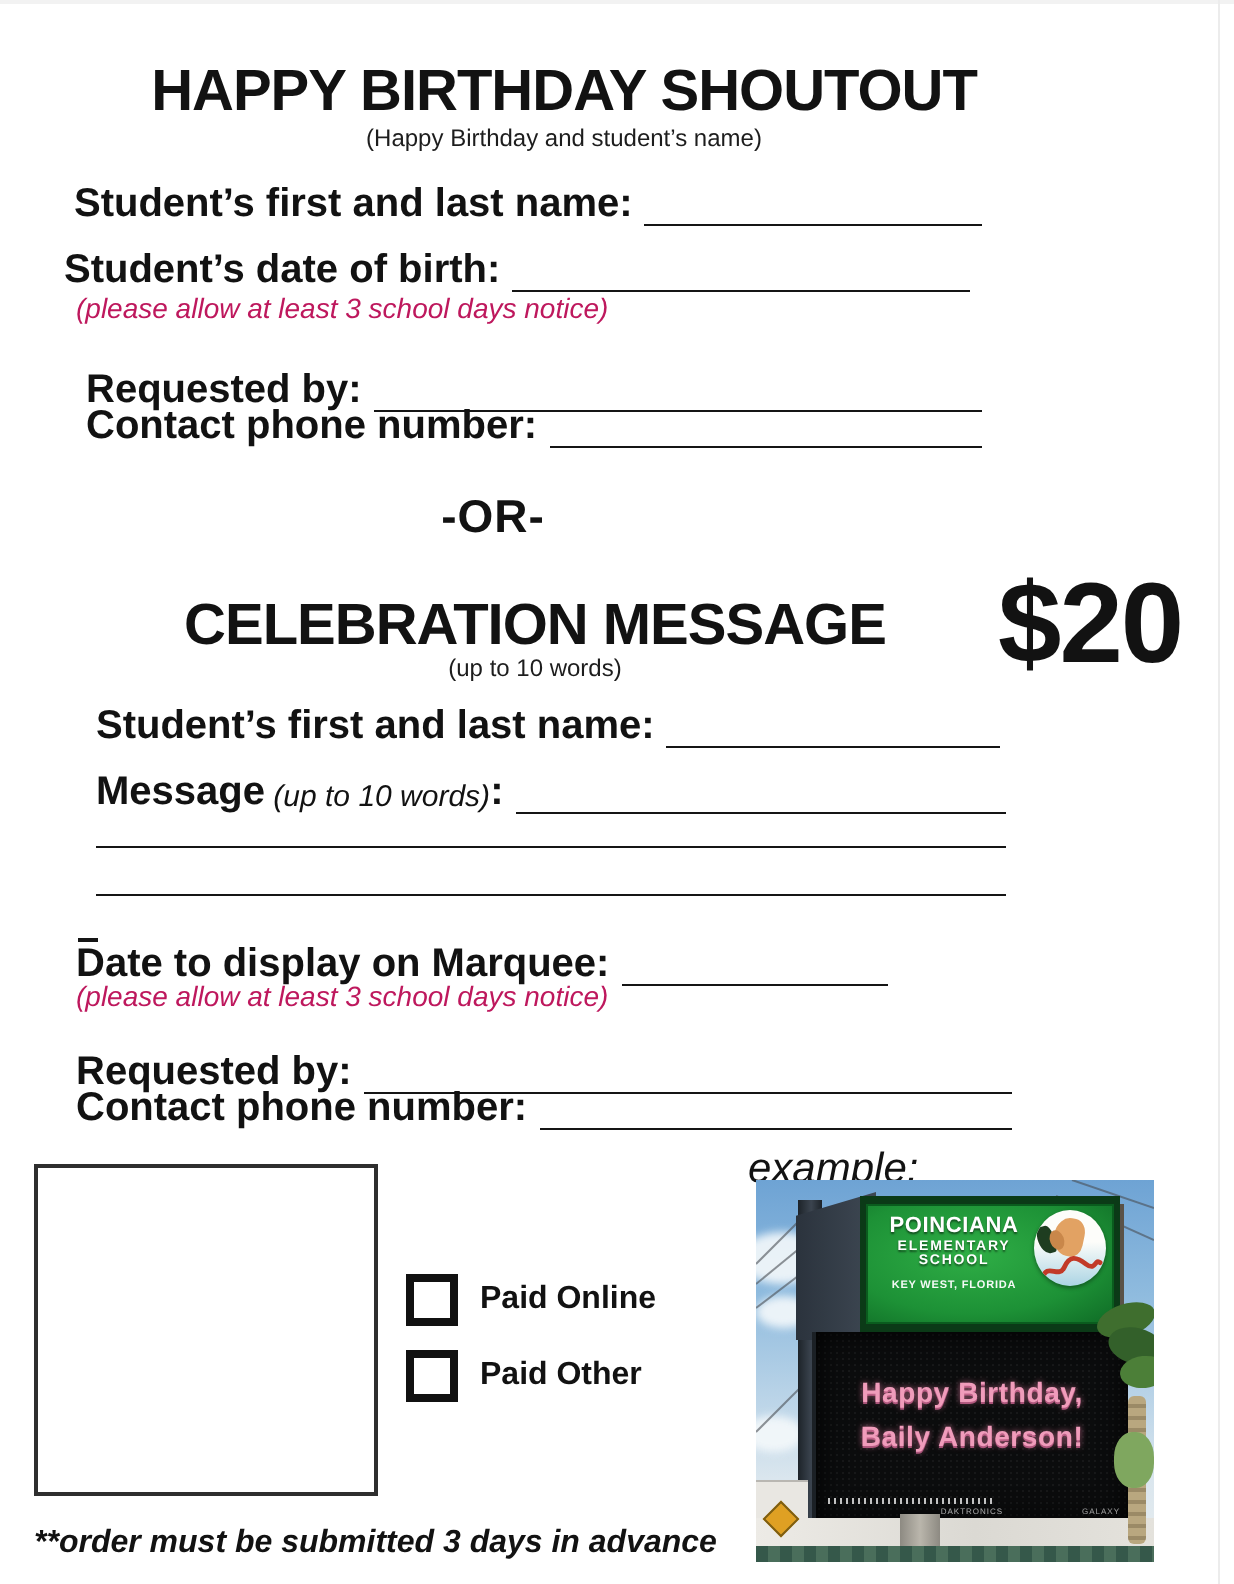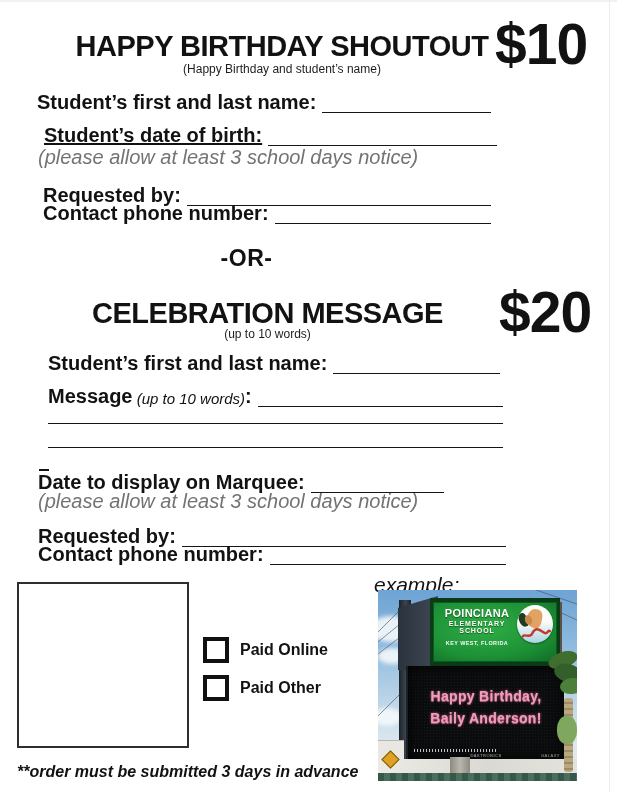--- a/index.html
+++ b/index.html
@@ -12,21 +12,21 @@
   .h-title{font-weight:bold;font-size:29px;letter-spacing:-0.5px;text-align:center;white-space:nowrap;}
   .h-price{font-weight:bold;font-size:57px;line-height:1;letter-spacing:-1px;}
   .h-sub{font-size:12px;color:#1d1d1d;text-align:center;}
   .or{font-weight:bold;font-size:23px;text-align:center;letter-spacing:0.5px;}
 
   .frow{position:absolute;display:flex;align-items:flex-end;}
   .lbl{font-size:20px;font-weight:bold;white-space:pre;line-height:1.1;}
   .lbl-i{font-size:15px;font-style:italic;font-weight:normal;white-space:pre;line-height:1.1;}
   .fline{flex:1;height:13px;border-bottom:1.8px solid #151515;margin-left:6px;}
   .soloLine{position:absolute;border-bottom:1.8px solid #151515;}
-  .notice{position:absolute;font-size:20px;font-style:italic;color:#737373;white-space:nowrap;}
+  .notice{position:absolute;font-size:14px;font-style:italic;color:#be185d;white-space:nowrap;}
   .strayBar{position:absolute;background:#151515;}
 
   .bigBox{position:absolute;left:17px;top:582px;width:168px;height:162px;
           border:2px solid #2e2e2e;background:#fff;}
   .cb{position:absolute;width:26px;height:26px;border:4px solid #111;background:#fff;box-sizing:border-box;}
   .cbLbl{position:absolute;font-size:16px;font-weight:bold;white-space:nowrap;}
   .note{position:absolute;font-size:16px;font-weight:bold;font-style:italic;white-space:nowrap;}
   .exampleLbl{position:absolute;font-size:21px;font-style:italic;}
 
   
@@ -77,29 +77,28 @@
   .bushR{left:179px;top:126px;width:20px;height:28px;background:#7fa75f;border-radius:45%;}
 </style>
 </head>
 <body>
 
 <div class="page">
   <div class="edge-top"></div>
   <div class="edge-right"></div>
 
   <div class="abs h-title" style="left:57px;top:30px;width:450px;">HAPPY BIRTHDAY SHOUTOUT</div>
-  <div class="abs h-price" style="left:495px;top:16px;">$10</div>
   <div class="abs h-sub" style="left:57px;top:62px;width:450px;">(Happy Birthday and student’s name)</div>
 
   <div class="frow" style="left:37px;top:91px;width:454px;">
     <span class="lbl">Student’s first and last name:</span>
     <span class="fline"></span>
   </div>
 
-  <div class="frow" style="left:44px;top:124px;width:453px;text-decoration:underline;">
+  <div class="frow" style="left:32px;top:124px;width:453px;">
     <span class="lbl">Student’s date of birth:</span>
     <span class="fline"></span>
   </div>
   <div class="notice" style="left:38px;top:146px;">(please allow at least 3 school days notice)</div>
 
   <div class="frow" style="left:43px;top:184px;width:448px;">
     <span class="lbl">Requested by:</span>
     <span class="fline"></span>
   </div>
   <div class="frow" style="left:43px;top:202px;width:448px;">

